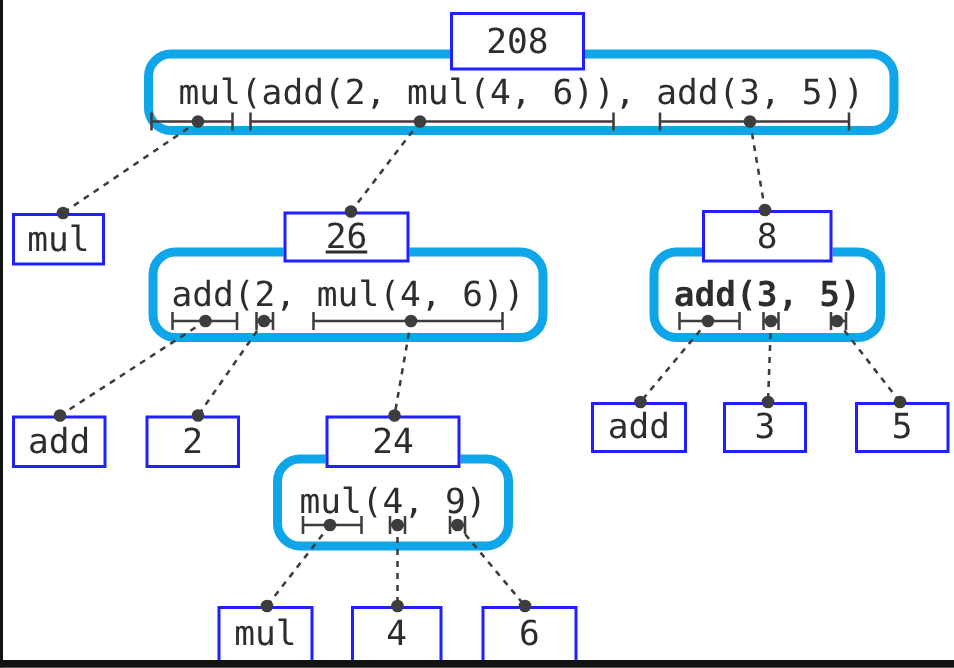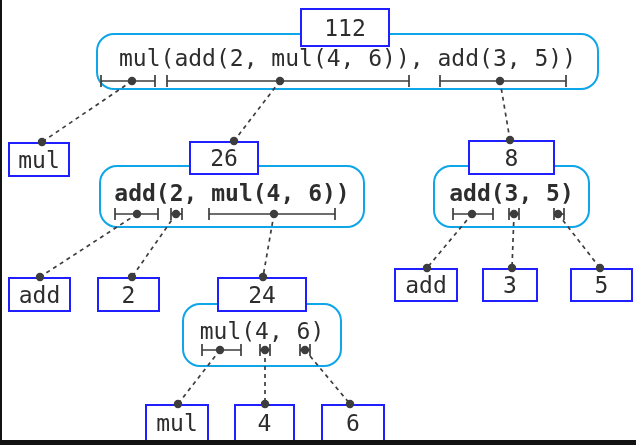--- a/index.html
+++ b/index.html
@@ -6,21 +6,21 @@
   html,body { width:636px; height:445px; background:#000; }
   .canvas {
     position:relative; width:636px; height:445px; background:#fff;
     border-left:2px solid #131313; border-bottom:5px solid #131313;
     overflow:hidden;
     font-family:"DejaVu Sans Mono", monospace;
     color:#2d2d2d;
   }
   .ebox {
     position:absolute; background:#fff;
-    border:2px solid #0ea5e9; border-radius:18px;
+    border:6px solid #0ea5e9; border-radius:18px;
   }
   .etext {
     width:100%; text-align:center; font-size:23px; line-height:23px;
     white-space:pre; color:#2d2d2d;
   }
   .vbox, .lbox {
     position:absolute; background:#fff; border:2px solid #1f1fff;
     display:flex; align-items:center; justify-content:center;
     font-size:23px; color:#2d2d2d;
   }
@@ -29,34 +29,34 @@
 </head>
 <body>
 
 <div class="canvas">
 
   <div class="ebox" style="left:94px; top:33px; width:503px; height:57px;">
     <div class="etext" style="padding-top:12px;">mul(add(2, mul(4, 6)), add(3, 5))</div>
   </div>
 
   <div class="ebox" style="left:97px; top:165px; width:266px; height:63px;">
-    <div class="etext" style="padding-top:15px;font-weight:bold;">add(2, mul(4, 6))</div>
+    <div class="etext" style="padding-top:15px;">add(2, mul(4, 6))</div>
   </div>
 
   <div class="ebox" style="left:431px; top:165px; width:157px; height:63px;">
     <div class="etext" style="padding-top:15px;font-weight:bold;">add(3, 5)</div>
   </div>
 
   <div class="ebox" style="left:180px; top:303px; width:160px; height:64px;">
-    <div class="etext" style="padding-top:15px;">mul(4, 6)</div>
+    <div class="etext" style="padding-top:15px;">mul(4, 9)</div>
   </div>
 
-  <div class="vbox" style="left:298px; top:8px; width:90px; height:39px;">112</div>
+  <div class="vbox" style="left:298px; top:8px; width:90px; height:39px;">208</div>
 
-  <div class="vbox" style="left:187px; top:141px; width:70px; height:34px;">26</div>
+  <div class="vbox" style="left:187px; top:141px; width:84px; height:34px;text-decoration:underline;">26</div>
 
   <div class="vbox" style="left:466px; top:140px; width:87px; height:35px;">8</div>
 
   <div class="vbox" style="left:215px; top:277px; width:90px; height:35px;text-align:center;">24</div>
 
   <div class="lbox" style="left:6px; top:142px; width:62px; height:35px;">mul</div>
 
   <div class="lbox" style="left:6px; top:277px; width:63px; height:35px;">add</div>
 
   <div class="lbox" style="left:95px; top:277px; width:63px; height:35px;">2</div>

